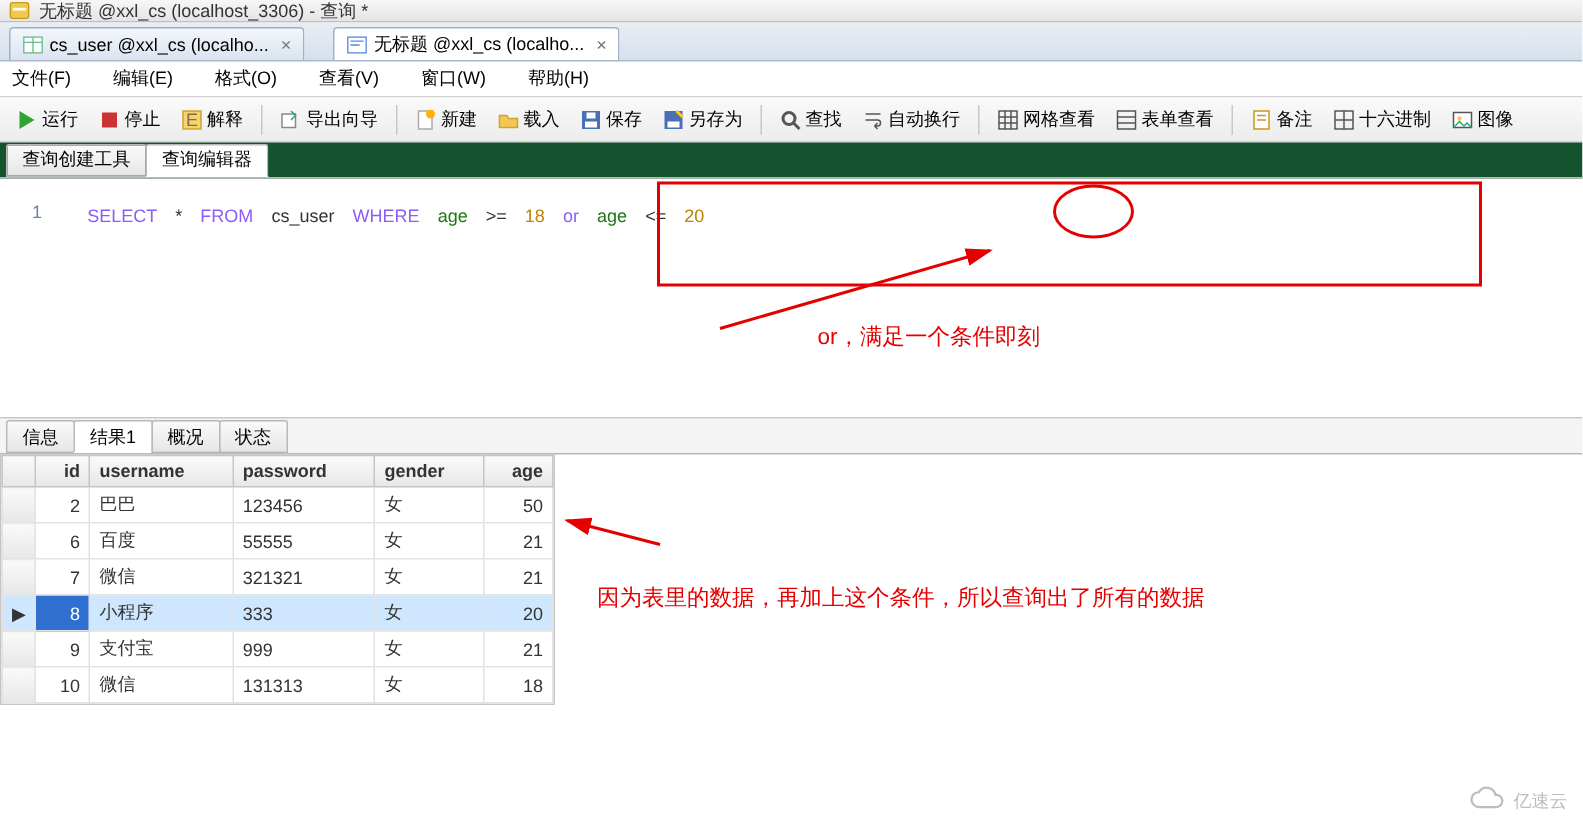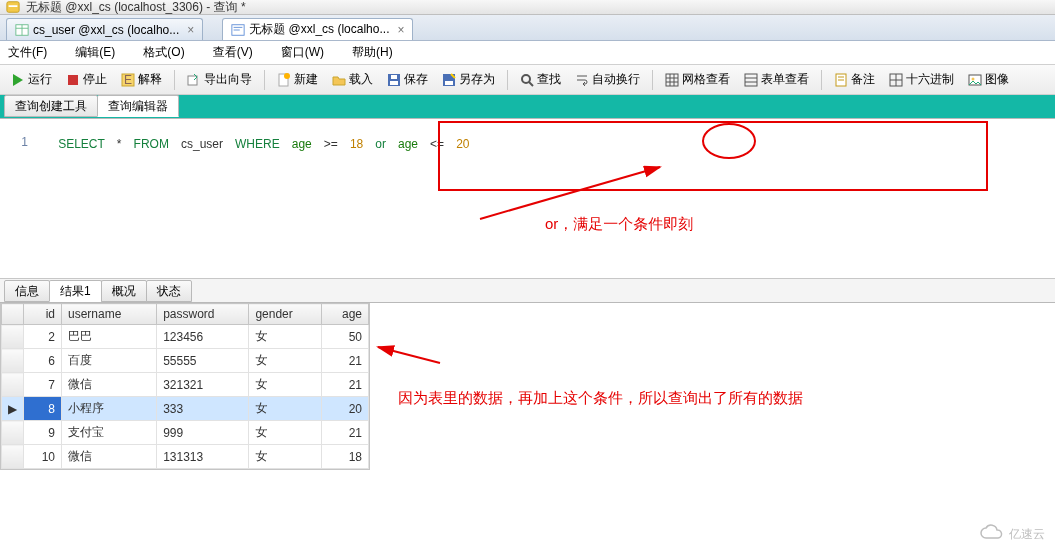--- a/index.html
+++ b/index.html
@@ -9,38 +9,38 @@
 .titlebar .ttxt{color:#333}
 .doctabs{height:26px;background:linear-gradient(#e9eef5,#d6e0ec);border-bottom:1px solid #a9b8cc;display:flex;align-items:flex-end;padding-left:6px}
 .doctab{height:22px;display:flex;align-items:center;gap:4px;padding:0 8px;border:1px solid #9fb2c9;border-bottom:none;border-radius:3px 3px 0 0;background:linear-gradient(#f4f7fb,#dae4f0);margin-right:19px;max-width:200px}
 .doctab.active{background:#fff}
 .doctab .x{color:#777;cursor:pointer;margin-left:4px}
 .menubar{height:24px;display:flex;align-items:center;gap:28px;padding:0 8px;border-bottom:1px solid #d0d0d0}
 .toolbar{height:30px;display:flex;align-items:center;gap:4px;padding:0 6px;border-bottom:1px solid #cfcfcf;background:linear-gradient(#fafafa,#ececec)}
 .tbbtn{display:flex;align-items:center;gap:3px;padding:2px 4px;border:1px solid transparent;border-radius:2px;cursor:pointer}
 .tsep{width:1px;height:20px;background:#c8c8c8;margin:0 3px}
 .ic{width:14px;height:14px;display:inline-block}
-.subtabs{height:24px;display:flex;align-items:flex-start;border-bottom:1px solid #b9b9b9;background:#14b8a6;padding-left:4px}
+.subtabs{height:24px;display:flex;align-items:center;border-bottom:1px solid #b9b9b9;background:#14532d;padding-left:4px}
 .subtab{height:22px;padding:0 10px;display:flex;align-items:center;border:1px solid #b9b9b9;background:linear-gradient(#fafafa,#e6e6e6);margin-right:-1px;border-radius:2px 2px 0 0;cursor:pointer}
 .subtab.active{background:#fff;border-bottom:1px solid #fff}
 .editor{position:relative;height:160px;border-bottom:1px solid #c7c7c7}
 .codeline{position:absolute;left:22px;top:10px;font-family:Consolas,Menlo,monospace;font-size:20px;white-space:pre;color:#333}
 .gutter{position:absolute;left:0;top:0;width:34px;height:100%;color:#6c82a6;font-family:Consolas,monospace;font-size:18px;padding-top:10px;text-align:right;padding-right:6px}
-.kw{color:#15803d}
+.kw{color:#8b5cf6}
 .col{color:#187a0c}
 .op{color:#333}
 .num{color:#c08000}
 .redbox{position:absolute;border:2px solid #e50000}
 .circle{position:absolute;border:2px solid #e50000;border-radius:50%}
 .arrow-svg{position:absolute;overflow:visible}
 .annot{position:absolute;color:#e50000;font-size:15px}
 .bottomtabs{height:24px;display:flex;align-items:flex-end;border-bottom:1px solid #b9b9b9;background:#f4f4f4;padding-left:4px}
 .grid{border:1px solid #c5c5c5;border-top:none;width:370px}
 .grid table{border-collapse:collapse;width:100%}
-.grid th{background:linear-gradient(#fafafa,#e7e7e7);border:1px solid #c5c5c5;padding:3px 6px;text-align:left;font-weight:normal;color:#333}
+.grid th{background:linear-gradient(#fafafa,#e7e7e7);border:1px solid #c5c5c5;padding:3px 6px;text-align:left;font-weight:bold;color:#333}
 .grid td{border:1px solid #e2e2e2;padding:3px 6px;color:#333}
 .grid td.num,.grid th.num{text-align:right}
 .grid tr.sel td{background:#cfe6ff}
 .grid tr.sel td.idcell{background:#2f6fd0;color:#fff}
 .rowmark{width:10px;text-align:center;color:#333;border:1px solid #c5c5c5;background:linear-gradient(#fafafa,#e7e7e7)}
 .bottomwrap{display:flex;align-items:flex-start}
 .watermark{position:absolute;right:10px;bottom:6px;color:#bdbdbd;font-size:16px;display:flex;align-items:center;gap:4px}
 </style>
 </head>
 <body>

